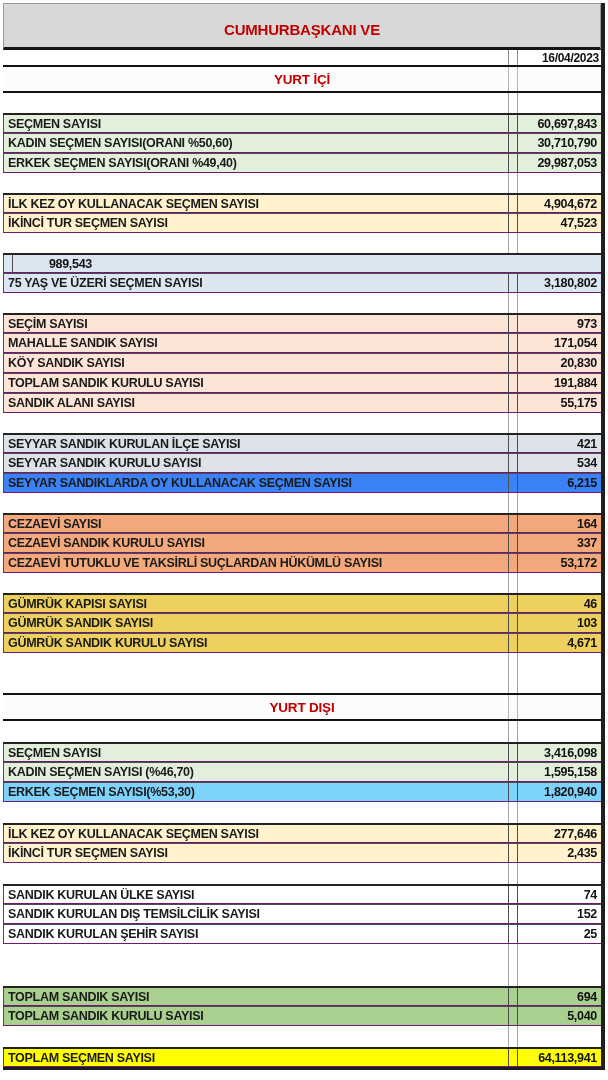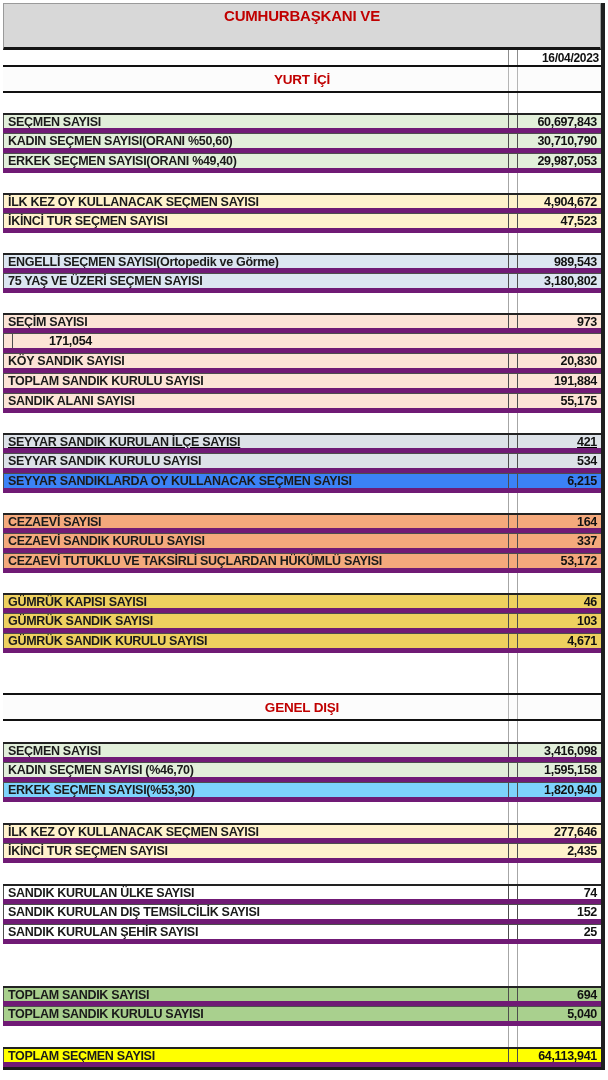--- a/index.html
+++ b/index.html
@@ -14,34 +14,34 @@
     border-right:4px solid #1f1f1f;
     border-bottom:3px solid #1a1a1a;
   }
   
   .titlebar {
     box-sizing:border-box; height:47px;
     background:#d8d8d8;
     border:1px solid #9a9a9a;
     border-bottom:3px solid #151515;
     text-align:center; color:#c00000;
-    font-size:15px; line-height:20px; padding-top:2px;
+    font-size:15px; line-height:20px; padding-top:16px;
     letter-spacing:-0.2px;
   }
   
   .row { display:flex; box-sizing:border-box; height:20px; align-items:center; }
   .c-label { flex:1 1 auto; box-sizing:border-box; height:100%; display:flex; align-items:center;
              padding-left:4px; font-size:12.5px; letter-spacing:-0.3px; color:#1a1a1a;
              white-space:nowrap; overflow:hidden; }
   .c-mid   { flex:0 0 9px;  box-sizing:border-box; height:100%; }
   .c-val   { flex:0 0 84px; box-sizing:border-box; height:100%; display:flex; align-items:center;
              justify-content:flex-end; padding-right:4px; font-size:12.5px; letter-spacing:-0.3px;
              color:#111; }
   
-  .row.data { border-top:1px solid #4d4d4d; border-bottom:5px solid #701a75; }
+  .row.data { border-top:1px solid #4d4d4d; border-bottom:1px solid #701a75; }
   .row.data .c-label { border-left:1px solid #4d4d4d; }
   .row.data .c-mid,
   .row.data .c-val   { border-left:1px solid #4d4d4d; }
   
   .row.blank + .row.data { border-top:2px solid #222222; }
   
   .row.blank .c-mid, .row.blank .c-val { border-left:1px solid #a6a6a6; }
   
   .row.daterow { height:15px; }
   .row.daterow .c-mid, .row.daterow .c-val { border-left:1px solid #8c8c8c; }
@@ -121,40 +121,40 @@
         <div class="c-label">İKİNCİ TUR SEÇMEN SAYISI</div>
         <div class="c-mid"></div>
         <div class="c-val">47,523</div>
       </div>
       <div class="row blank">
         <div class="c-label"></div>
         <div class="c-mid"></div>
         <div class="c-val"></div>
       </div>
       <div class="row data st-blue" style="background: rgb(220, 230, 241);">
-        <div class="c-label">ENGELLİ SEÇMEN SAYISI(Ortopedik ve Görme)</div>
         <div class="c-mid"></div>
         <div class="c-val">989,543</div>
       </div>
       <div class="row data st-blue" style="background: rgb(220, 230, 241);">
         <div class="c-label">75 YAŞ VE ÜZERİ SEÇMEN SAYISI</div>
         <div class="c-mid"></div>
         <div class="c-val">3,180,802</div>
       </div>
       <div class="row blank">
         <div class="c-label"></div>
         <div class="c-mid"></div>
         <div class="c-val"></div>
       </div>
       <div class="row data st-peach" style="background: rgb(252, 228, 214);">
         <div class="c-label">SEÇİM SAYISI</div>
         <div class="c-mid"></div>
         <div class="c-val">973</div>
       </div>
       <div class="row data st-peach" style="background: rgb(252, 228, 214);">
+        <div class="c-label">MAHALLE SANDIK SAYISI</div>
         <div class="c-mid"></div>
         <div class="c-val">171,054</div>
       </div>
       <div class="row data st-peach" style="background: rgb(252, 228, 214);">
         <div class="c-label">KÖY SANDIK SAYISI</div>
         <div class="c-mid"></div>
         <div class="c-val">20,830</div>
       </div>
       <div class="row data st-peach" style="background: rgb(252, 228, 214);">
         <div class="c-label">TOPLAM SANDIK KURULU SAYISI</div>
@@ -164,21 +164,21 @@
       <div class="row data st-peach" style="background: rgb(252, 228, 214);">
         <div class="c-label">SANDIK ALANI SAYISI</div>
         <div class="c-mid"></div>
         <div class="c-val">55,175</div>
       </div>
       <div class="row blank">
         <div class="c-label"></div>
         <div class="c-mid"></div>
         <div class="c-val"></div>
       </div>
-      <div class="row data st-gray" style="background: rgb(221, 226, 232); text-decoration: underline;">
+      <div class="row data st-gray" style="background: rgb(221, 226, 232);">
         <div class="c-label">SEYYAR SANDIK KURULAN İLÇE SAYISI</div>
         <div class="c-mid"></div>
         <div class="c-val">421</div>
       </div>
       <div class="row data st-gray" style="background: rgb(221, 226, 232);">
         <div class="c-label">SEYYAR SANDIK KURULU SAYISI</div>
         <div class="c-mid"></div>
         <div class="c-val">534</div>
       </div>
       <div class="row data st-gray" style="background: #3b82f6;">
@@ -237,21 +237,21 @@
         <div class="c-val"></div>
       </div>
     </div>
 
   <div class="secheader">
     <div class="cells">
       <div class="c-label"></div>
       <div class="c-mid"></div>
       <div class="c-val"></div>
     </div>
-    <div class="sec-title" style="color: rgb(192, 0, 0);">GENEL DIŞI</div>
+    <div class="sec-title" style="color: rgb(192, 0, 0);">YURT DIŞI</div>
   </div>
 
   <div class="sec-yurtdisi">
       <div class="row blank">
         <div class="c-label"></div>
         <div class="c-mid"></div>
         <div class="c-val"></div>
       </div>
       <div class="row data st-green" style="background: rgb(226, 239, 218);">
         <div class="c-label">SEÇMEN SAYISI</div>

